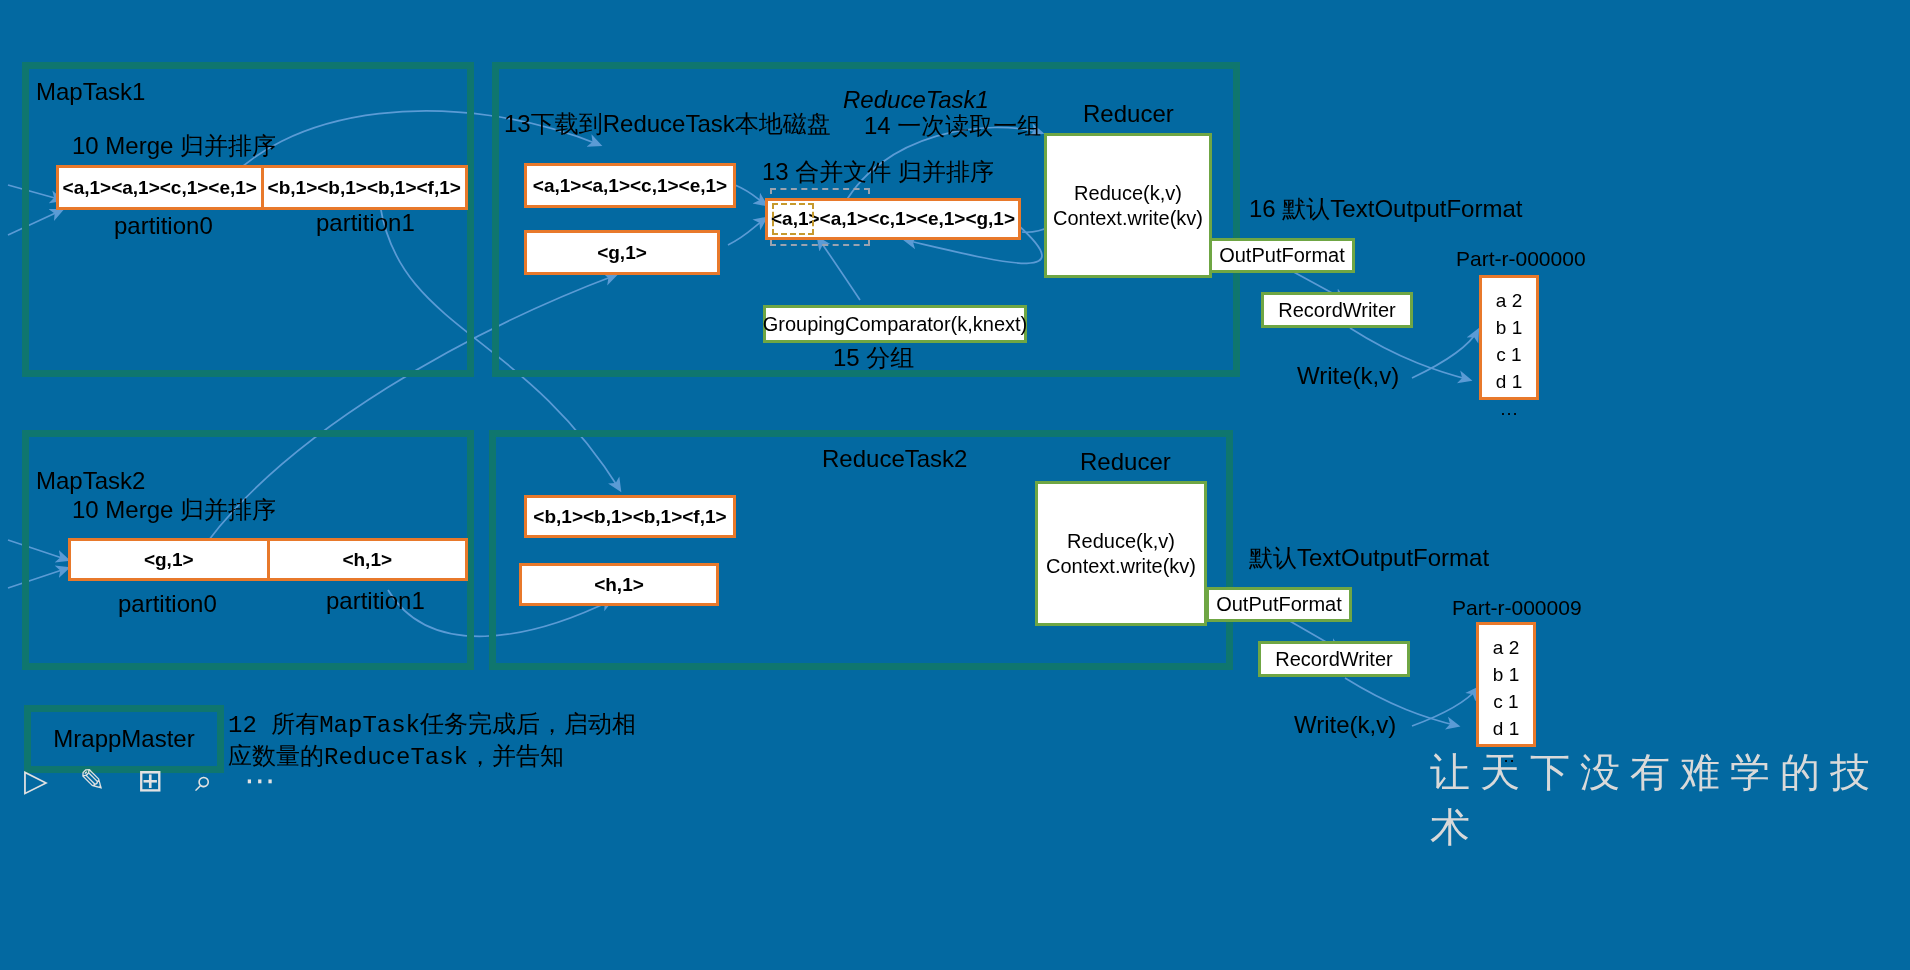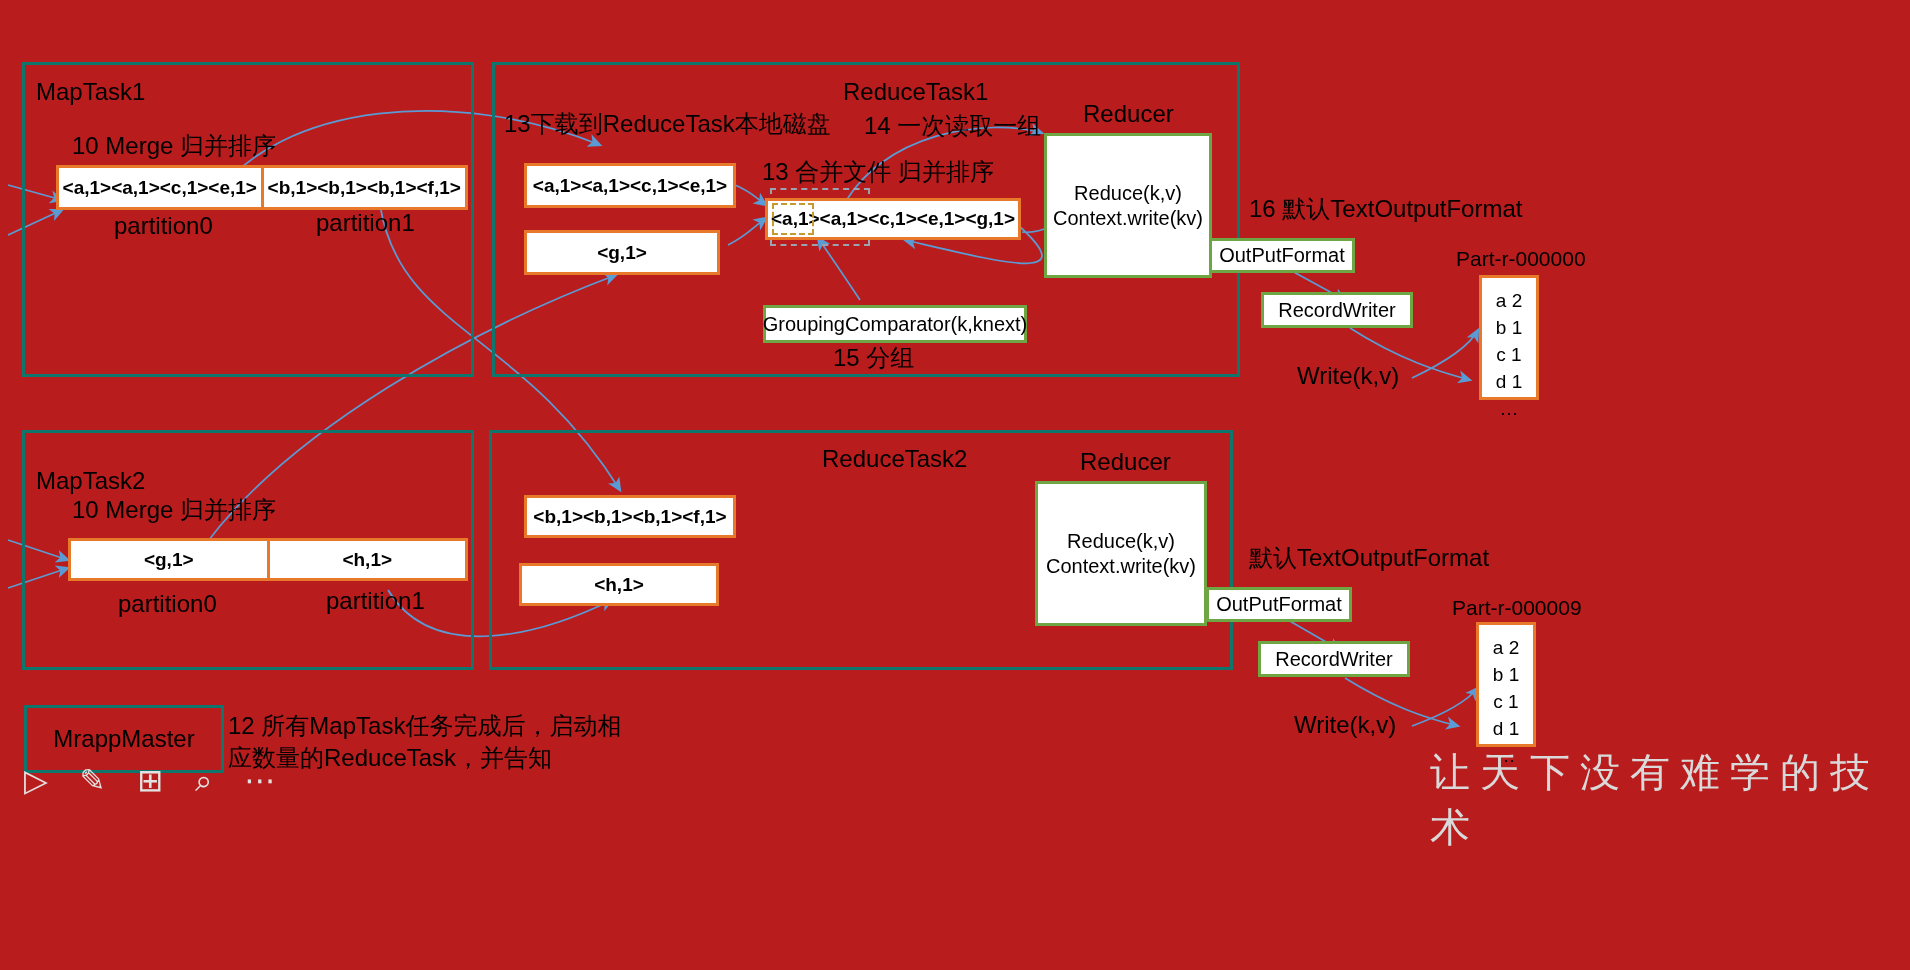--- a/index.html
+++ b/index.html
@@ -9,27 +9,27 @@
   }
   body {
     font-family: "Liberation Sans", sans-serif;
     color: #000000;
   }
   #canvas {
     position: relative;
     width: 1910px;
     height: 970px;
     overflow: hidden;
-    background: #b91c1c;
+    background: #0369a1;
   }
   .abs { position: absolute; box-sizing: border-box; }
 
   
   .task-box {
-    border: 3px solid #0f766e;
+    border: 7px solid #0f766e;
     background: transparent;
   }
 
   
   .orange-box {
     border: 3px solid #E8792B;
     background: #ffffff;
     display: flex;
     align-items: center;
     justify-content: center;
@@ -84,21 +84,21 @@
   }
 
   
   .lbl {
     font-size: 24px;
     color: #000000;
     white-space: nowrap;
     line-height: 1.2;
   }
   .lbl.sm { font-size: 21px; }
-  .lbl.blk { white-space: normal; line-height: 1.32; }
+  .lbl.blk { white-space: normal; line-height: 1.32; font-family: Liberation Mono, monospace; }
 
   
   .dash-grey {
     border: 2px dashed #9AA3B0;
     background: transparent;
   }
   .dash-gold {
     border: 2px dashed #C69A2E;
     background: transparent;
   }
@@ -179,21 +179,21 @@
   <div class="abs lbl" style="left:72px; top:132px;">10 Merge 归并排序</div>
 
   <div class="abs orange-split" style="left:56px; top:165px; width:412px; height:45px;">
     <div>&lt;a,1&gt;&lt;a,1&gt;&lt;c,1&gt;&lt;e,1&gt;</div>
     <div>&lt;b,1&gt;&lt;b,1&gt;&lt;b,1&gt;&lt;f,1&gt;</div>
   </div>
   <div class="abs lbl" style="left:114px; top:212px;">partition0</div>
   <div class="abs lbl" style="left:316px; top:209px;">partition1</div>
 
   <div class="abs task-box" style="left:492px; top:62px; width:748px; height:315px;"></div>
-  <div class="abs lbl" style="left:843px; top:78px;">ReduceTask1</div>
+  <div class="abs lbl" style="left:843px; top:86px;font-style:italic;">ReduceTask1</div>
   <div class="abs lbl" style="left:504px; top:110px;">13下载到ReduceTask本地磁盘</div>
   <div class="abs lbl" style="left:864px; top:112px;">14 一次读取一组</div>
   <div class="abs lbl" style="left:762px; top:158px;">13 合并文件 归并排序</div>
 
   <div class="abs orange-box" style="left:524px; top:163px; width:212px; height:45px;">&lt;a,1&gt;&lt;a,1&gt;&lt;c,1&gt;&lt;e,1&gt;</div>
   <div class="abs orange-box" style="left:524px; top:230px; width:196px; height:45px;">&lt;g,1&gt;</div>
 
   <div class="abs dash-grey" style="left:770px; top:188px; width:100px; height:58px;"></div>
   <div class="abs orange-box" style="left:765px; top:198px; width:256px; height:42px;">&lt;a,1&gt;&lt;a,1&gt;&lt;c,1&gt;&lt;e,1&gt;&lt;g,1&gt;</div>
   <div class="abs dash-gold" style="left:772px; top:203px; width:42px; height:32px;"></div>

